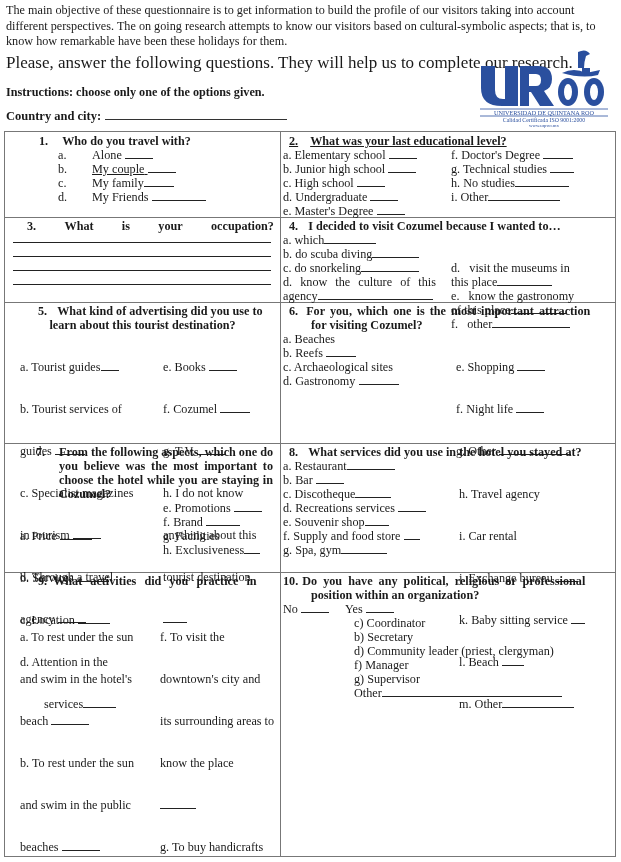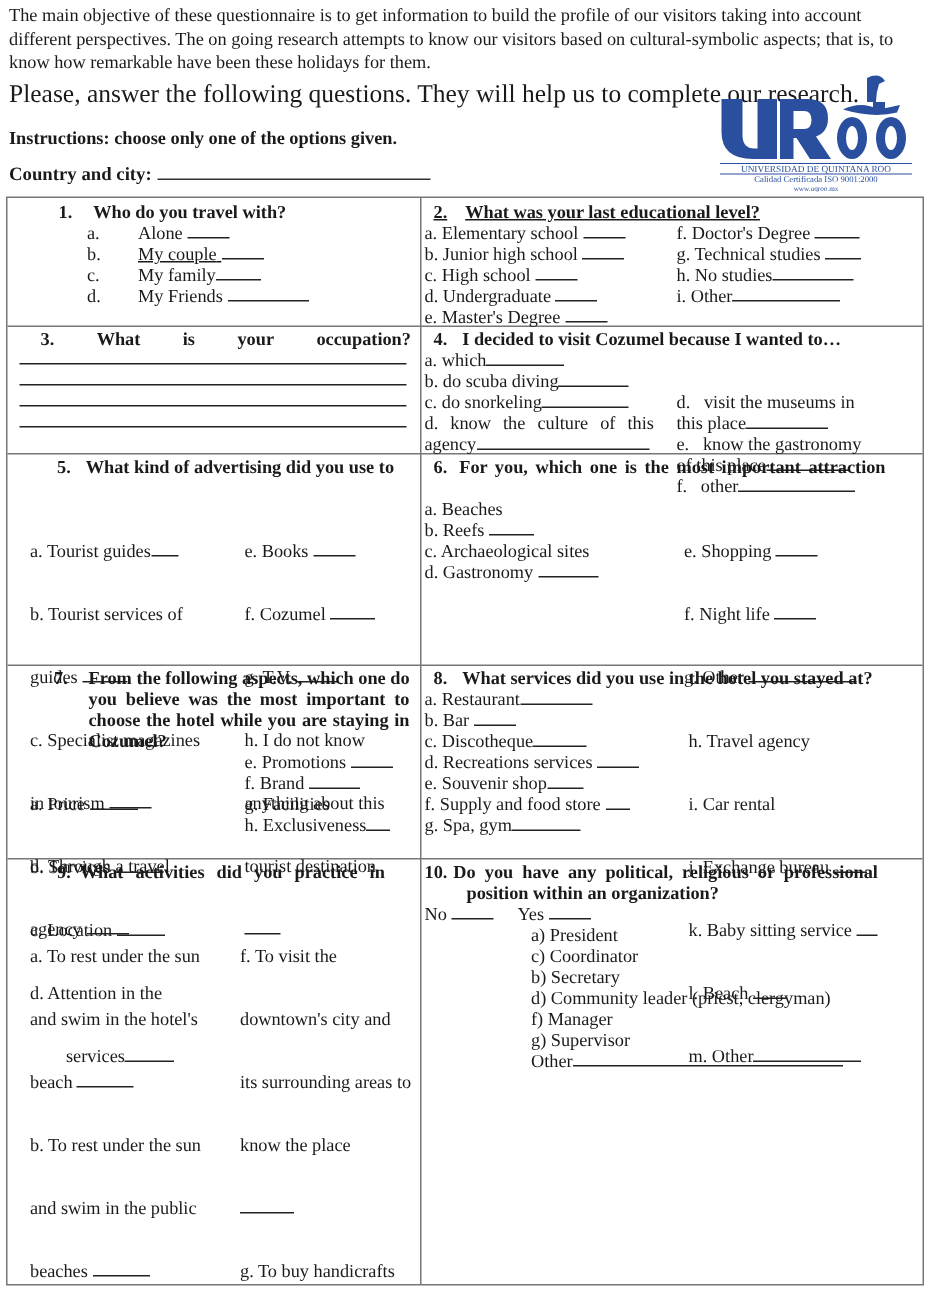--- a/index.html
+++ b/index.html
@@ -122,20 +122,21 @@
       <div class="row" style="white-space:pre;margin-top:28px;"><span>d.   visit the museums in</span></div>
       <div class="row"><span>this place</span><span class="blank" style="width:55px;"></span></div>
       <div class="row" style="white-space:pre;"><span>e.   know the gastronomy</span></div>
       <div class="row"><span>of this place</span><span class="blank" style="width:55px;"></span></div>
       <div class="row" style="white-space:pre;"><span>f.   other</span><span class="blank" style="width:78px;"></span></div>
     </div>
   </div>
 
   <div class="cell" style="left:0; top:172px; width:275px; height:140px;">
     <div class="row q-title" style="padding-left:33px;"><span>5.</span><span style="display:inline-block;width:10px;"></span><span>What kind of advertising did you use to</span></div>
+    <div class="row q-title" style="text-align:center;"><span>learn about this tourist destination?</span></div>
     <div class="col" style="left:15px; top:28px; width:140px; white-space:pre;">
       <div class="row"><span>a.  Tourist guides</span><span class="blank" style="width:18px;"></span></div>
       <div class="row"><span>b.  Tourist services of</span></div>
       <div class="row"><span>guides</span> <span class="blank" style="width:30px;"></span></div>
       <div class="row"><span>c.  Specialist magazines</span></div>
       <div class="row"><span>in tourism</span> <span class="blank" style="width:28px;"></span></div>
       <div class="row"><span>d.  Through  a travel</span></div>
       <div class="row"><span>agency</span> <span class="blank" style="width:28px;"></span></div>
     </div>
     <div class="col" style="left:158px; top:28px; width:104px; white-space:pre;">
@@ -144,20 +145,21 @@
       <div class="row"><span>g. T.V.</span> <span class="blank" style="width:28px;"></span></div>
       <div class="row"><span>h.  I  do  not  know</span></div>
       <div class="row"><span>anything  about  this</span></div>
       <div class="row"><span>tourist   destination</span></div>
       <div class="row"><span class="blank" style="width:24px;"></span></div>
     </div>
   </div>
 
   <div class="cell" style="left:277px; top:172px; width:333px; height:140px;">
     <div class="row q-title" style="padding-left:7px; word-spacing:2px;"><span>6.</span><span style="display:inline-block;width:8px;"></span><span>For you, which one is the most important attraction</span></div>
+    <div class="row q-title" style="padding-left:29px;"><span>for visiting Cozumel?</span></div>
     <div class="col" style="left:1px; top:28px; width:160px;">
       <div class="row"><span>a. Beaches</span></div>
       <div class="row"><span>b. Reefs</span> <span class="blank" style="width:30px;"></span></div>
       <div class="row"><span>c. Archaeological sites</span></div>
       <div class="row"><span>d. Gastronomy</span> <span class="blank" style="width:40px;"></span></div>
     </div>
     <div class="col" style="left:174px; top:28px; width:155px; white-space:pre;">
       <div class="row"><span>e.   Shopping</span> <span class="blank" style="width:28px;"></span></div>
       <div class="row"><span>f. Night life</span> <span class="blank" style="width:28px;"></span></div>
       <div class="row"><span>g. Other</span>  <span class="blank" style="width:72px;"></span></div>
@@ -248,21 +250,20 @@
       
       
     </div>
   </div>
 
   <div class="cell" style="left:277px; top:442px; width:333px; height:282px;">
     <div class="row q-title" style="padding-left:1px; word-spacing:3px;"><span>10.</span><span style="display:inline-block;width:4px;"></span><span>Do you have any political, religious or professional</span></div>
     <div class="row q-title" style="padding-left:29px;"><span>position within an organization?</span></div>
     <div class="row" style="padding-left:1px;"><span>No</span> <span class="blank" style="width:28px;"></span><span style="display:inline-block;width:16px;"></span><span>Yes</span> <span class="blank" style="width:28px;"></span></div>
     <div style="padding-left:72px;">
-      <div class="row">a) President</div>
       <div class="row">c) Coordinator</div>
       <div class="row">b) Secretary</div>
       <div class="row">d) Community leader (priest, clergyman)</div>
       <div class="row">f) Manager</div>
       <div class="row">g) Supervisor</div>
       <div class="row"><span>Other</span><span class="blank" style="width:180px;"></span></div>
     </div>
   </div>
 </div>
 

